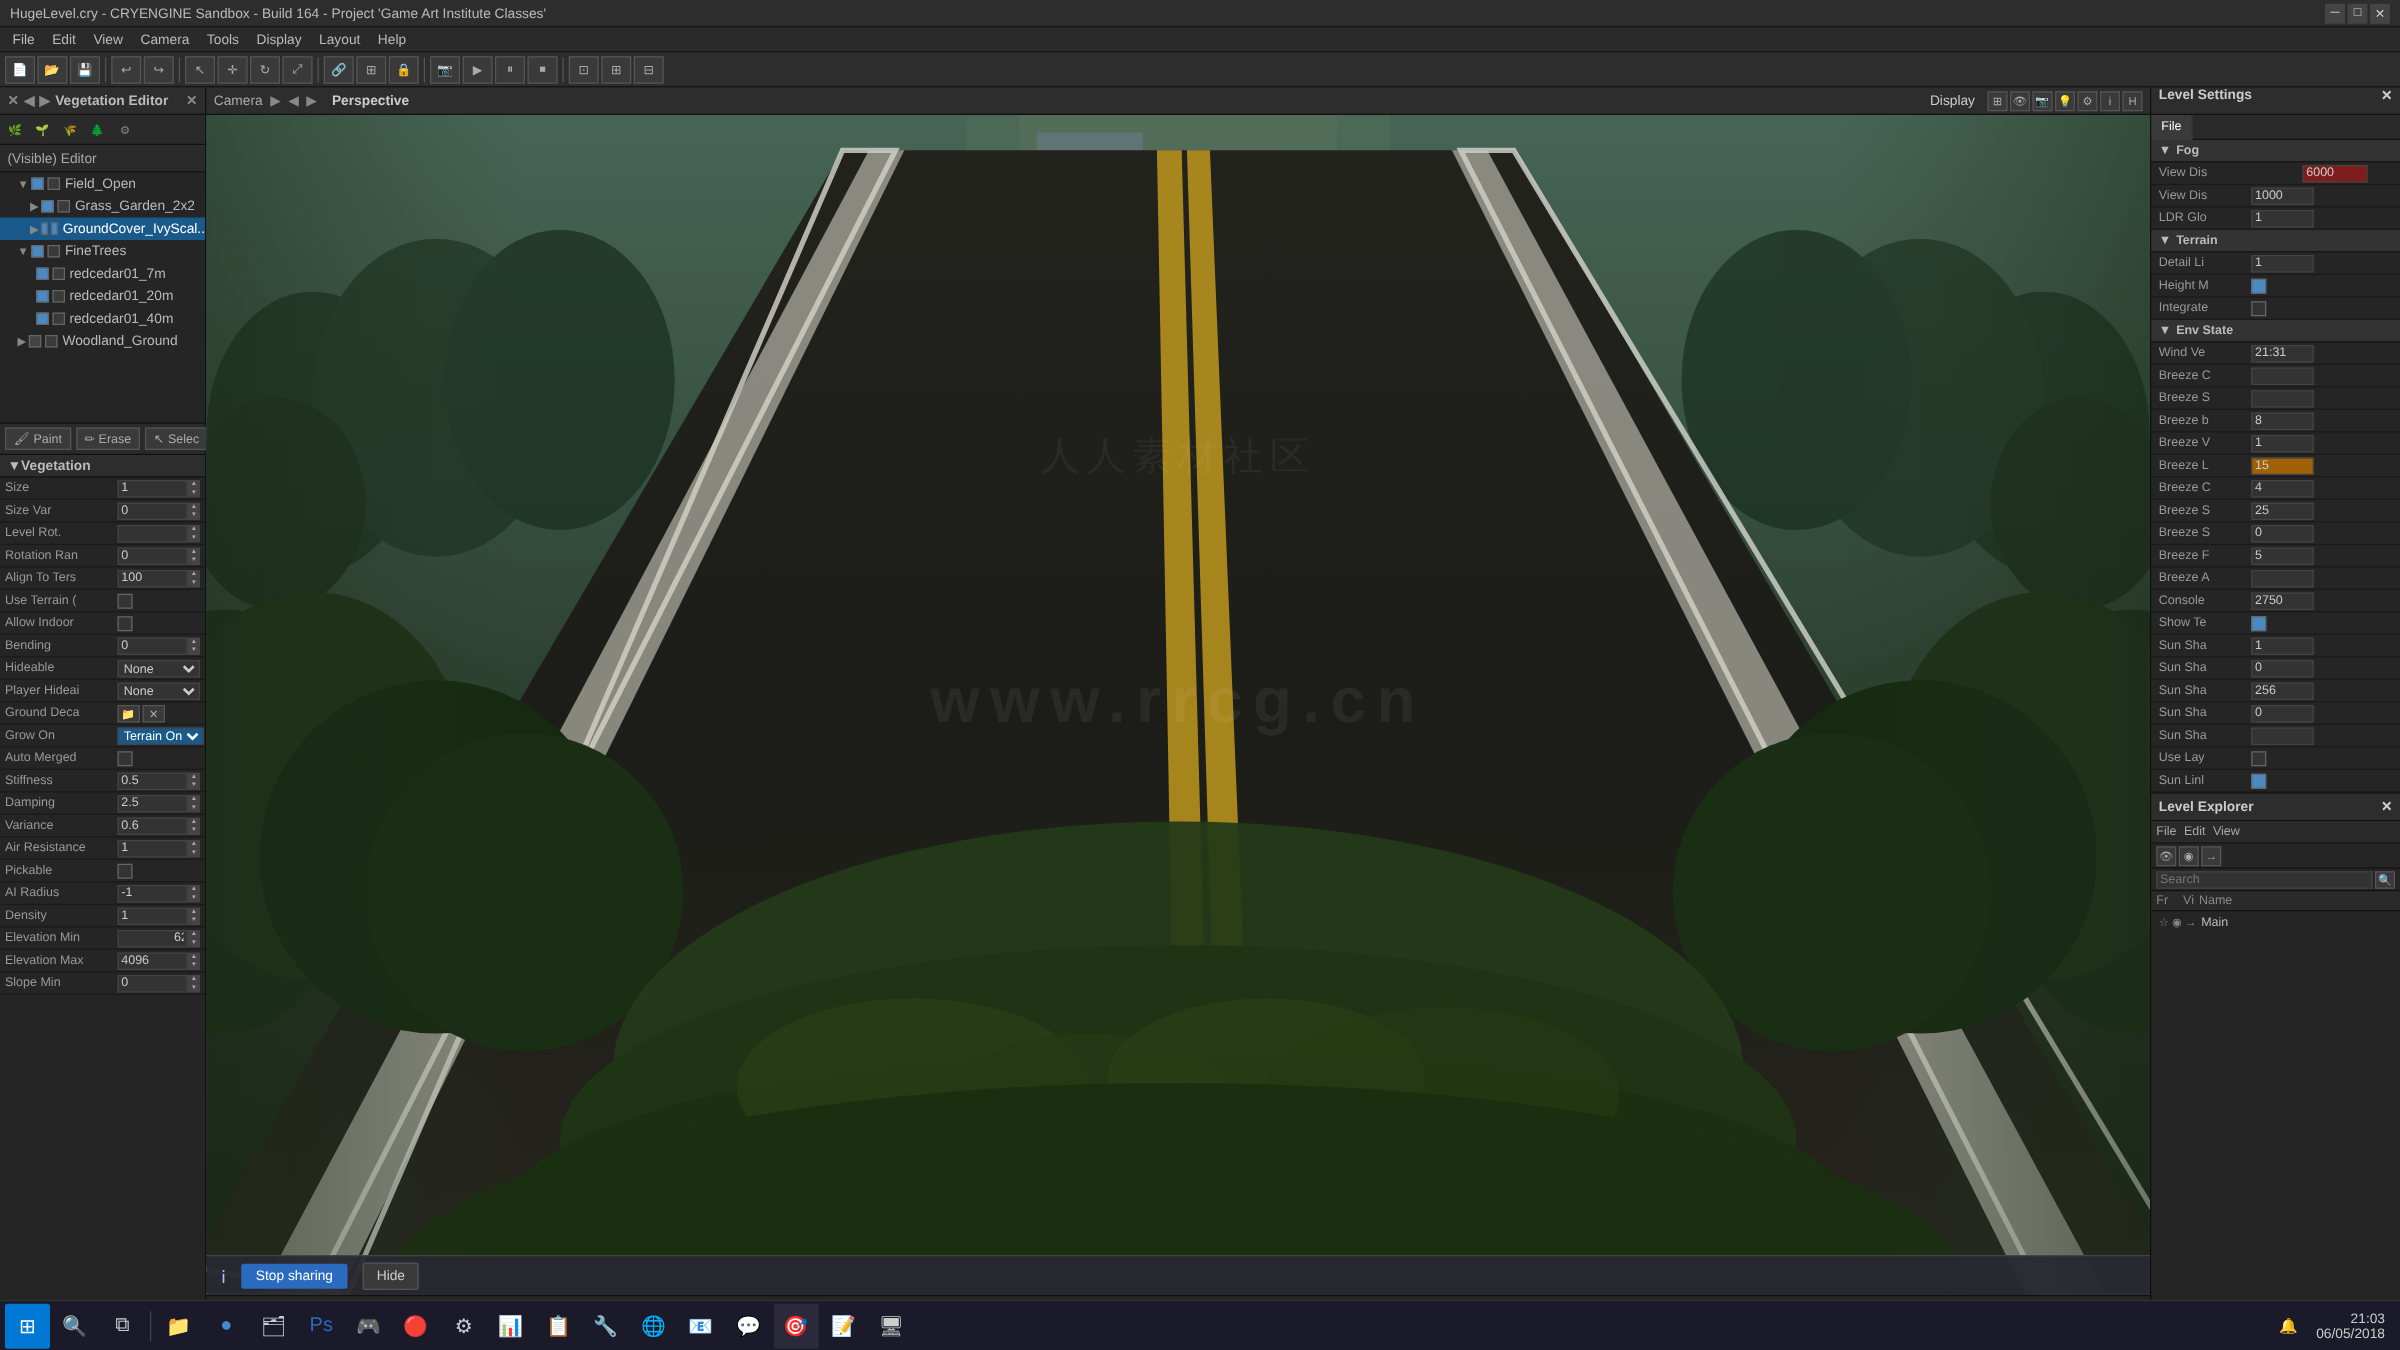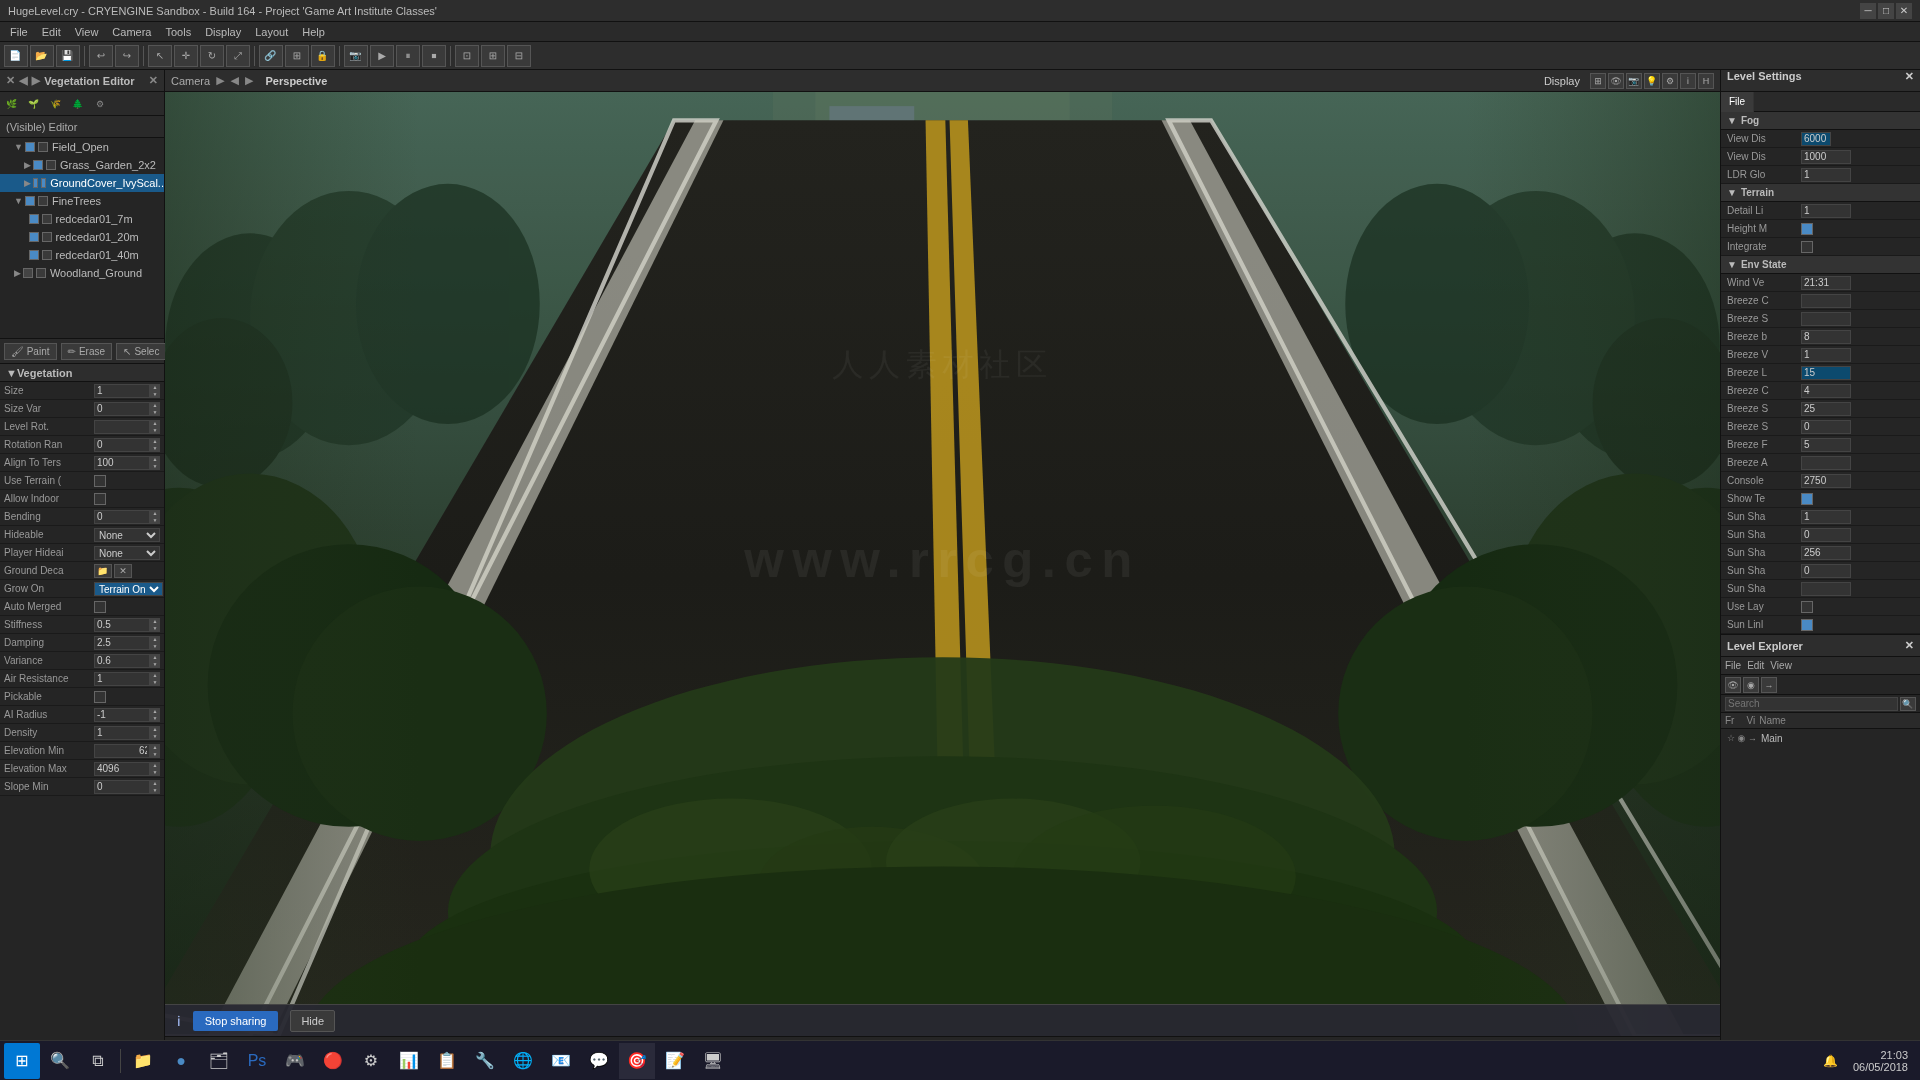--- a/index.html
+++ b/index.html
@@ -1031,21 +1031,21 @@
     <div class="right-panel-tabs">
       <span class="right-tab active">File</span>
     </div>
 
     <div class="section-header-right">
       <span>▼</span>
       <span>Fog</span>
     </div>
     <div class="right-prop-row">
       <span class="right-prop-label">View Dis</span>
-      <input type="text" style="width: 30px; background: #0c4a6e; border: 1px solid rgb(68, 68, 68); color: rgb(204, 204, 204); font-size: 10px; height: 14px;" value="6000">
+      <input type="text" style="width: 52px; background: #7f1d1d; border: 1px solid rgb(68, 68, 68); color: rgb(204, 204, 204); font-size: 10px; height: 14px; margin-left: 41px;" value="6000">
     </div>
     <div class="right-prop-row">
       <span class="right-prop-label">View Dis</span>
       <input type="text" style="width: 50px; background: rgb(51, 51, 51); border: 1px solid rgb(68, 68, 68); color: rgb(204, 204, 204); font-size: 10px; height: 14px;" value="1000">
     </div>
     <div class="right-prop-row">
       <span class="right-prop-label">LDR Glo</span>
       <input type="text" style="width: 50px; background: rgb(51, 51, 51); border: 1px solid rgb(68, 68, 68); color: rgb(204, 204, 204); font-size: 10px; height: 14px;" value="1">
     </div>
 
@@ -1085,21 +1085,21 @@
     <div class="right-prop-row">
       <span class="right-prop-label">Breeze b</span>
       <input type="text" style="width: 50px; background: rgb(51, 51, 51); border: 1px solid rgb(68, 68, 68); color: rgb(204, 204, 204); font-size: 10px; height: 14px;" value="8">
     </div>
     <div class="right-prop-row">
       <span class="right-prop-label">Breeze V</span>
       <input type="text" style="width: 50px; background: rgb(51, 51, 51); border: 1px solid rgb(68, 68, 68); color: rgb(204, 204, 204); font-size: 10px; height: 14px;" value="1">
     </div>
     <div class="right-prop-row">
       <span class="right-prop-label">Breeze L</span>
-      <input type="text" style="width: 50px; background: #0c4a6e; border: 1px solid rgb(68, 68, 68); color: rgb(204, 204, 204); font-size: 10px; height: 14px;" value="15">
+      <input type="text" style="width: 50px; background: #a16207; border: 1px solid rgb(68, 68, 68); color: rgb(204, 204, 204); font-size: 10px; height: 14px;" value="15">
     </div>
     <div class="right-prop-row">
       <span class="right-prop-label">Breeze C</span>
       <input type="text" style="width: 50px; background: rgb(51, 51, 51); border: 1px solid rgb(68, 68, 68); color: rgb(204, 204, 204); font-size: 10px; height: 14px;" value="4">
     </div>
     <div class="right-prop-row">
       <span class="right-prop-label">Breeze S</span>
       <input type="text" style="width: 50px; background: rgb(51, 51, 51); border: 1px solid rgb(68, 68, 68); color: rgb(204, 204, 204); font-size: 10px; height: 14px;" value="25">
     </div>
     <div class="right-prop-row">

